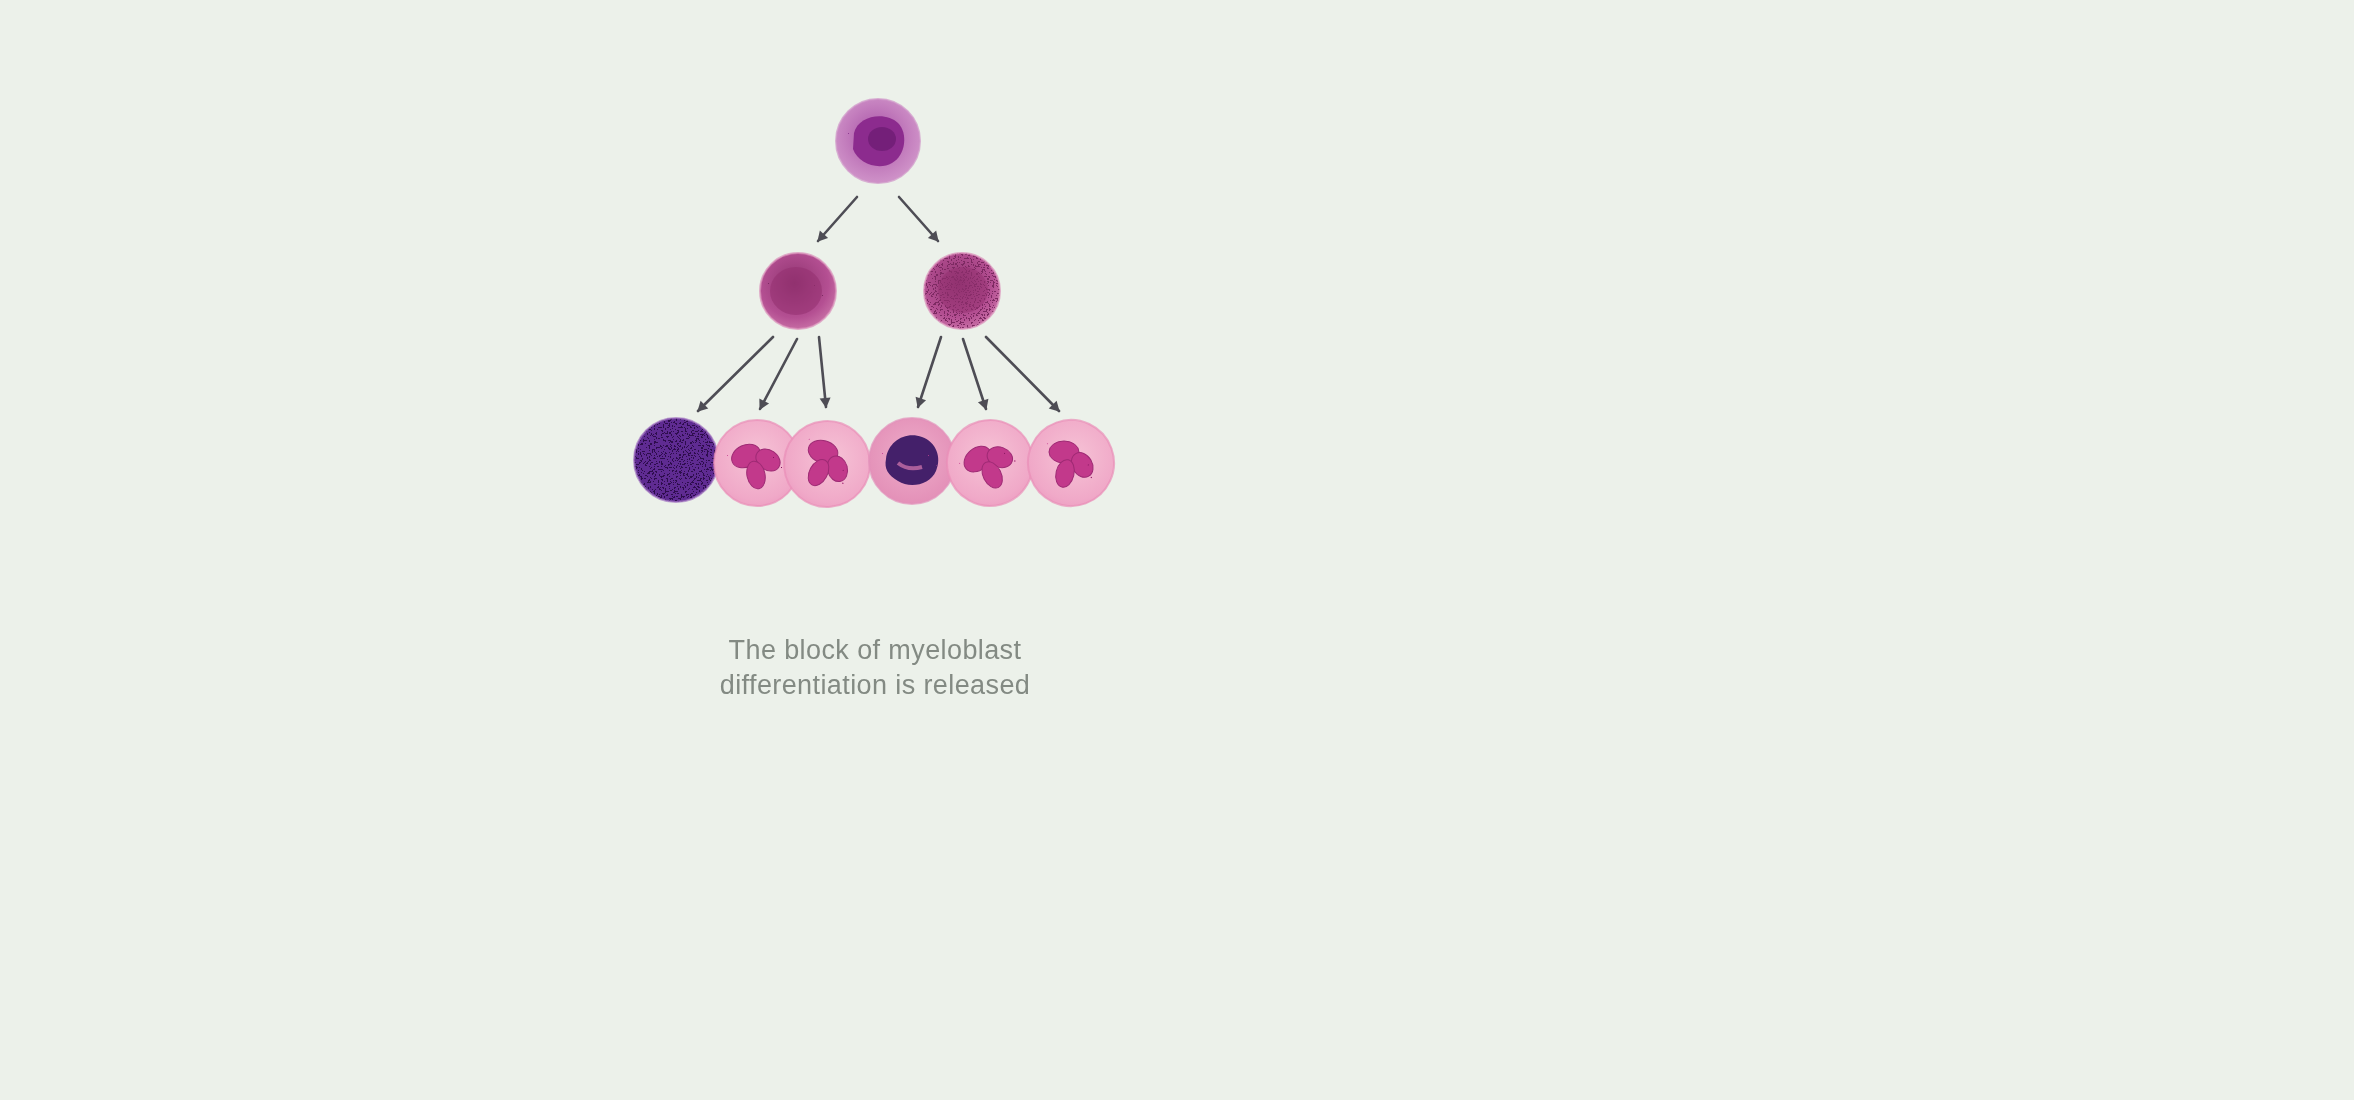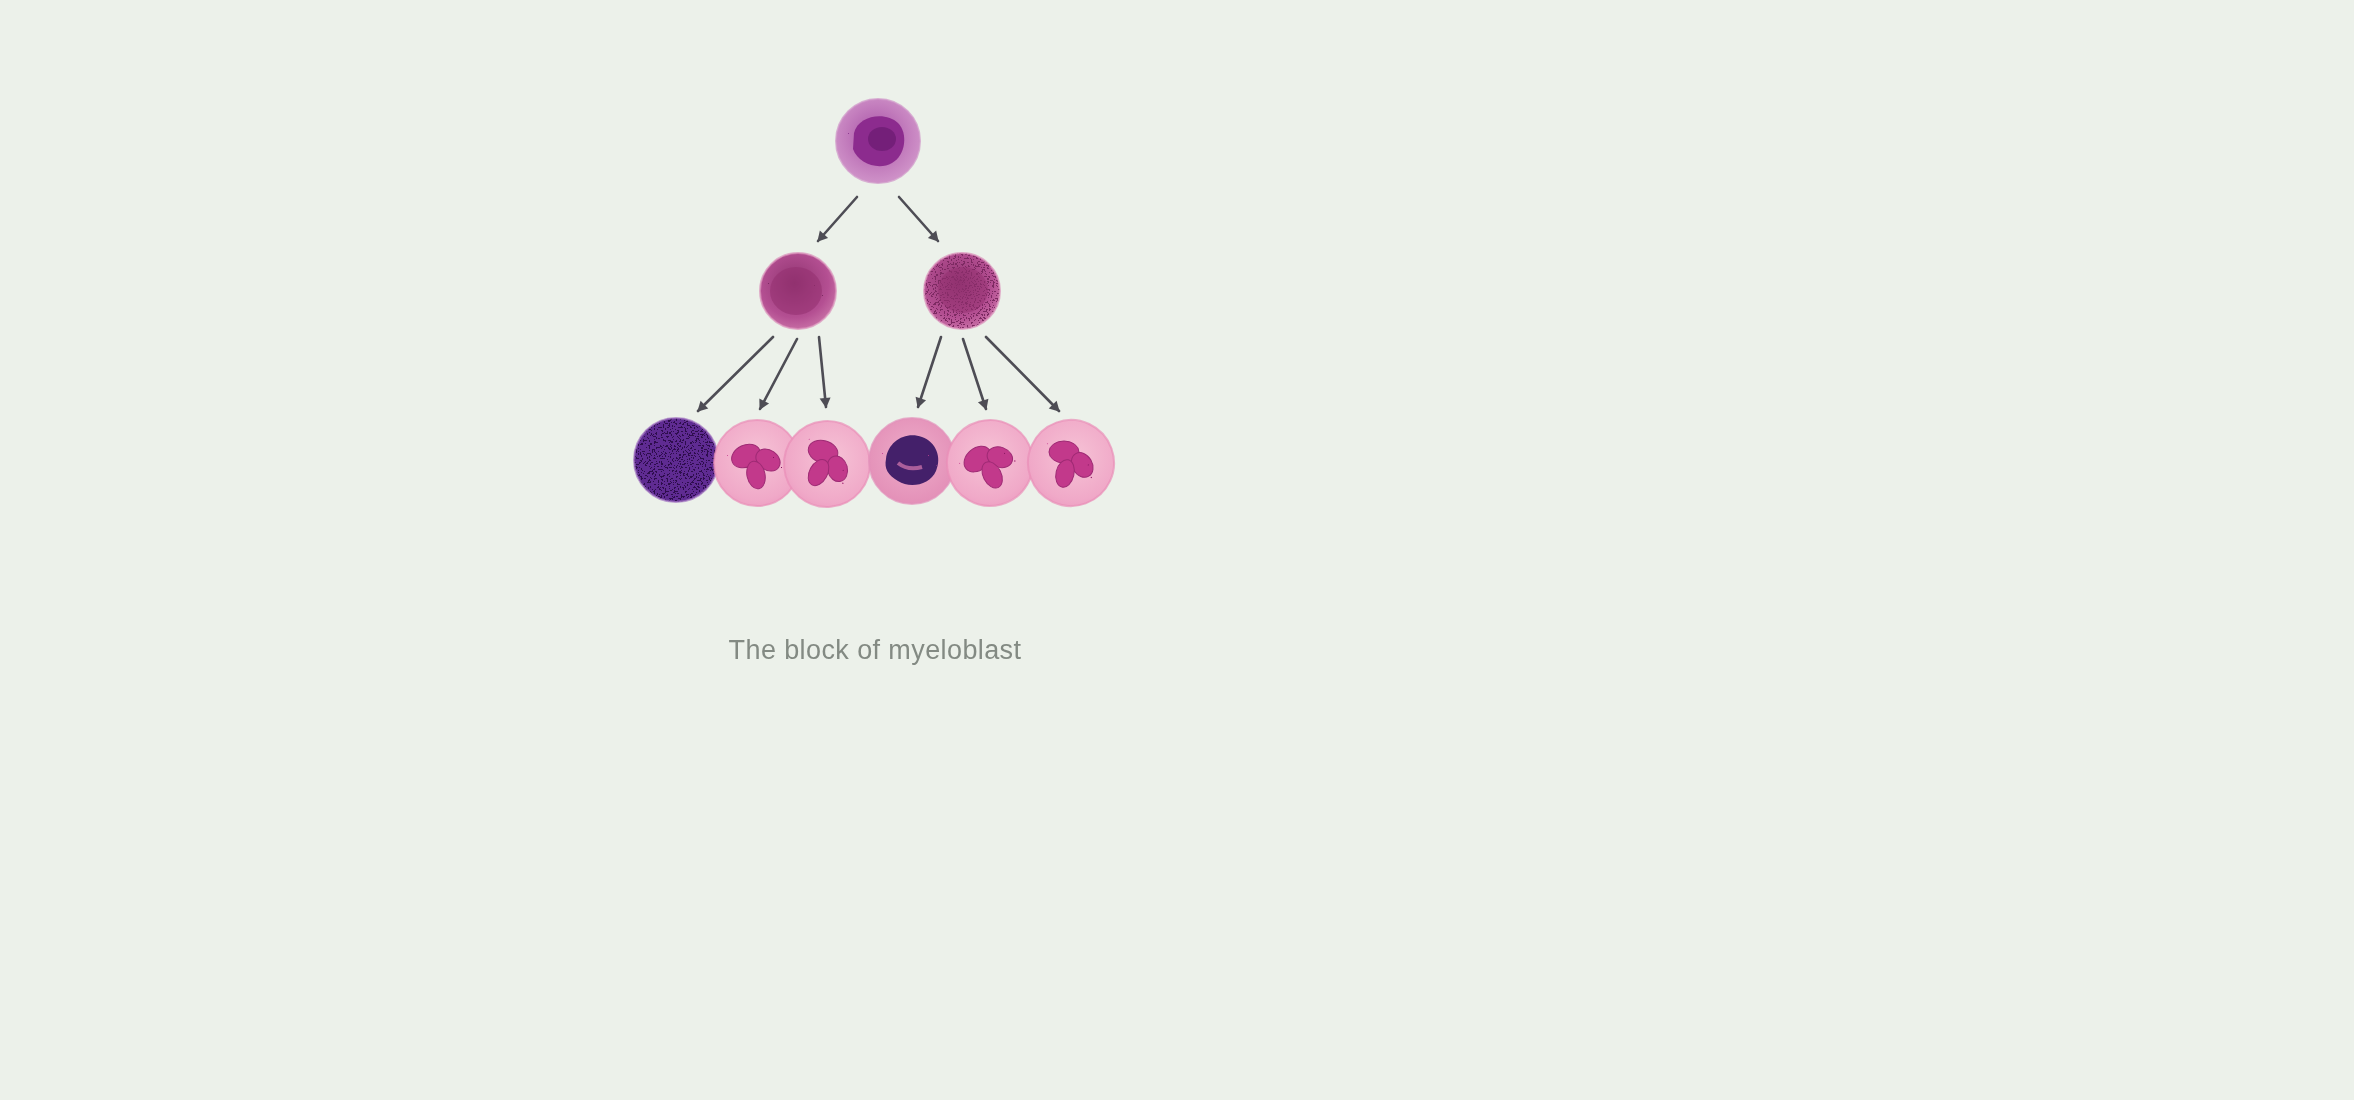--- a/index.html
+++ b/index.html
@@ -147,13 +147,14 @@
     <path d="M -14,2 q 10,8 24,4" stroke="#d77ab0" stroke-width="4" fill="none" opacity="0.7"></path>
     <circle r="43" fill="none" stroke="#e291ba" stroke-width="2" opacity="0.7"></circle>
   </g>
 
   <use href="#neutro" transform="translate(990 463) rotate(-15)"></use>
   <use href="#neutro" transform="translate(1071 463) rotate(25)"></use>
 </svg>
 
 <div class="caption">
   <div>The block of myeloblast</div>
+  <div>differentiation is released</div>
 </div>
 
 </body></html>

